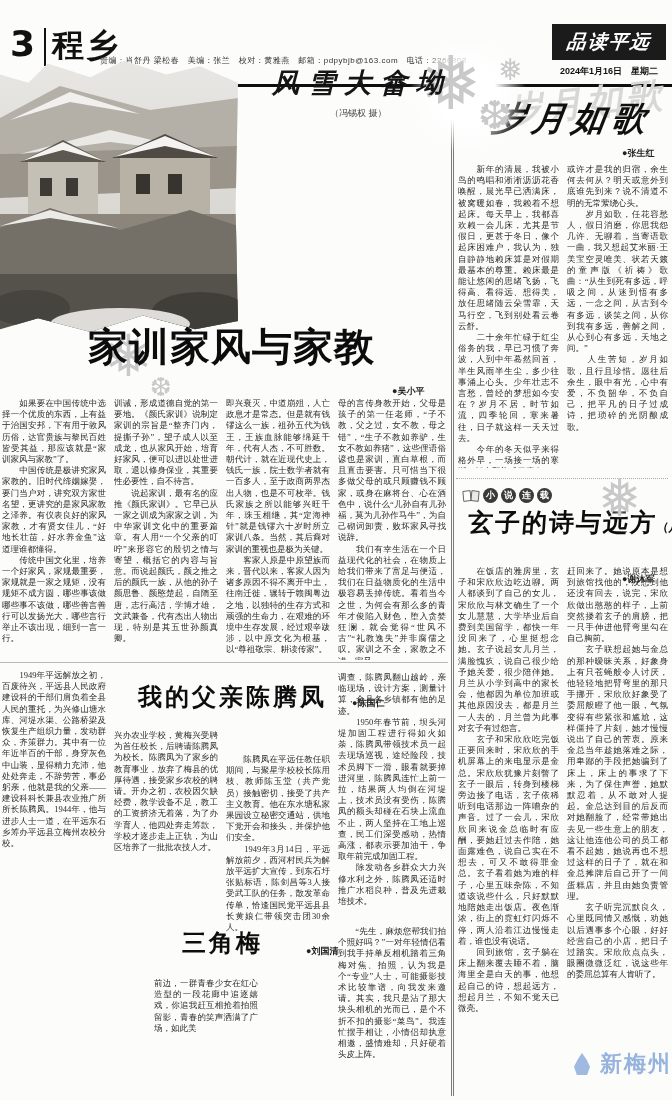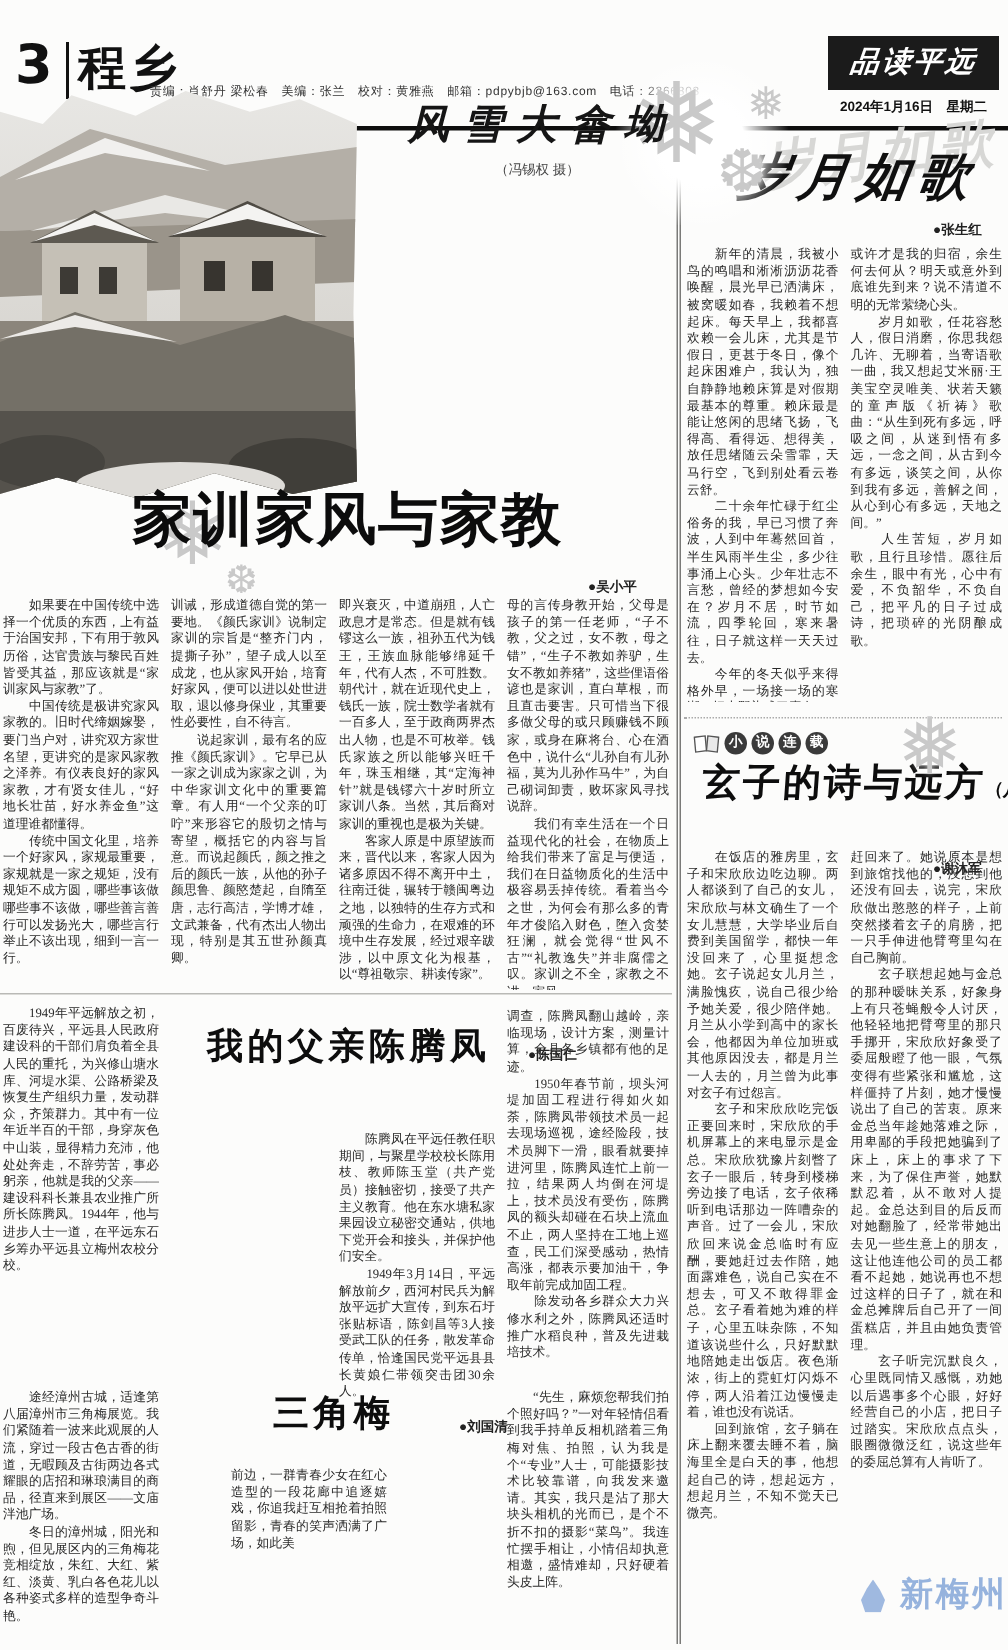--- a/index.html
+++ b/index.html
@@ -124,28 +124,27 @@
 　　说起家训，最有名的应推《颜氏家训》。它早已从一家之训成为家家之训，为中华家训文化中的重要篇章。有人用“一个父亲的叮咛”来形容它的殷切之情与寄望，概括它的内容与旨意。而说起颜氏，颜之推之后的颜氏一族，从他的孙子颜思鲁、颜愍楚起，自隋至唐，志行高洁，学博才雄，文武兼备，代有杰出人物出现，特别是其五世孙颜真卿。</div>
   <div class="col" style="left:338px;top:398px;width:108px;height:262px;">母的言传身教开始，父母是孩子的第一任老师，“子不教，父之过，女不教，母之错”，“生子不教如养驴，生女不教如养猪”，这些俚语俗谚也是家训，直白草根，而且直击要害。只可惜当下很多做父母的或只顾赚钱不顾家，或身在麻将台、心在酒色中，说什么“儿孙自有儿孙福，莫为儿孙作马牛”，为自己砌词卸责，败坏家风寻找说辞。
 　　我们有幸生活在一个日益现代化的社会，在物质上给我们带来了富足与便适，我们在日益物质化的生活中极容易丢掉传统。看着当今之世，为何会有那么多的青年才俊陷入财色，堕入贪婪狂澜，就会觉得“世风不古”“礼教逸失”并非腐儒之叹。家训之不全，家教之不讲，家风。</div>
 
   <div class="sep-rule"></div>
   <div class="vdivider"></div>
 
   <div class="col" style="left:2px;top:670px;width:104px;height:230px;">　　1949年平远解放之初，百废待兴，平远县人民政府建设科的干部们肩负着全县人民的重托，为兴修山塘水库、河堤水渠、公路桥梁及恢复生产组织力量，发动群众，齐策群力。其中有一位年近半百的干部，身穿灰色中山装，显得精力充沛，他处处奔走，不辞劳苦，事必躬亲，他就是我的父亲——建设科科长兼县农业推广所所长陈腾凤。1944年，他与进步人士一道，在平远东石乡筹办平远县立梅州农校分校。</div>
   <div class="h-sub" style="left:138px;top:684px;">我的父亲陈腾凤</div>
   <div class="author" style="left:352px;top:698px;">●陈国仁</div>
+  <div class="col" style="left:114px;top:730px;width:104px;height:190px;">兴办农业学校，黄梅兴受聘为首任校长，后聘请陈腾凤为校长。陈腾凤为了家乡的教育事业，放弃了梅县的优厚待遇，接受家乡农校的聘请。开办之初，农校因欠缺经费，教学设备不足，教工的工资挤济无着落，为了办学育人，他四处奔走筹款，学校才逐步走上正轨，为山区培养了一批批农技人才。</div>
   <div class="col" style="left:226px;top:730px;width:104px;height:190px;margin-top:24px;">　　陈腾凤在平远任教任职期间，与聚星学校校长陈用枝、教师陈玉堂（共产党员）接触密切，接受了共产主义教育。他在东水塘私家果园设立秘密交通站，供地下党开会和接头，并保护他们安全。
 　　1949年3月14日，平远解放前夕，西河村民兵为解放平远扩大宣传，到东石圩张贴标语，陈剑昌等3人接受武工队的任务，散发革命传单，恰逢国民党平远县县长黄娘仁带领突击团30余人。</div>
   <div class="col" style="left:338px;top:672px;width:108px;height:248px;">调查，陈腾凤翻山越岭，亲临现场，设计方案，测量计算，全县各乡镇都有他的足迹。
 　　1950年春节前，坝头河堤加固工程进行得如火如荼，陈腾凤带领技术员一起去现场巡视，途经险段，技术员脚下一滑，眼看就要掉进河里，陈腾凤连忙上前一拉，结果两人均倒在河堤上，技术员没有受伤，陈腾凤的额头却碰在石块上流血不止，两人坚持在工地上巡查，民工们深受感动，热情高涨，都表示要加油干，争取年前完成加固工程。
 　　除发动各乡群众大力兴修水利之外，陈腾凤还适时推广水稻良种，普及先进栽培技术。</div>
 
-  <div class="col" style="left:2px;top:926px;width:104px;height:172px;">　　途经漳州古城，适逢第八届漳州市三角梅展览。我们紧随着一波来此观展的人流，穿过一段古色古香的街道，无暇顾及古街两边各式耀眼的店招和琳琅满目的商品，径直来到展区——文庙泮池广场。
-　　冬日的漳州城，阳光和煦，但见展区内的三角梅花竞相绽放，朱红、大红、紫红、淡黄、乳白各色花儿以各种姿式多样的造型争奇斗艳。</div>
   <div class="h-sub" style="left:182px;top:932px;font-family:Liberation Mono, monospace;">三角梅</div>
   <div class="author" style="left:306px;top:946px;">●刘国清</div>
   <div class="col" style="left:114px;top:978px;width:104px;height:120px;margin-left:40px;">前边，一群青春少女在红心造型的一段花廊中追逐嬉戏，你追我赶互相抢着拍照留影，青春的笑声洒满了广场，如此美</div>
   <div class="col" style="left:338px;top:926px;width:108px;height:172px;">　　“先生，麻烦您帮我们拍个照好吗？”一对年轻情侣看到我手持单反相机踏着三角梅对焦、拍照，认为我是个“专业”人士，可能摄影技术比较靠谱，向我发来邀请。其实，我只是沾了那大块头相机的光而已，是个不折不扣的摄影“菜鸟”。我连忙摆手相让，小情侣却执意相邀，盛情难却，只好硬着头皮上阵。</div>
 
   <div class="ghost-title">岁月如歌</div>
   <div class="h-script">岁月如歌</div>
   <div class="author" style="left:622px;top:148px;">●张生红</div>
   <div class="col" style="left:458px;top:164px;width:101px;height:304px;">　　新年的清晨，我被小鸟的鸣唱和淅淅沥沥花香唤醒，晨光早已洒满床，被窝暖如春，我赖着不想起床。每天早上，我都喜欢赖一会儿床，尤其是节假日，更甚于冬日，像个起床困难户，我认为，独自静静地赖床算是对假期最基本的尊重。赖床最是能让悠闲的思绪飞扬，飞得高、看得远、想得美，放任思绪随云朵雪霏，天马行空，飞到别处看云卷云舒。
 　　二十余年忙碌于红尘俗务的我，早已习惯了奔波，人到中年蓦然回首，半生风雨半生尘，多少往事涌上心头。少年壮志不言愁，曾经的梦想如今安在？岁月不居，时节如流，四季轮回，寒来暑往，日子就这样一天天过去。

